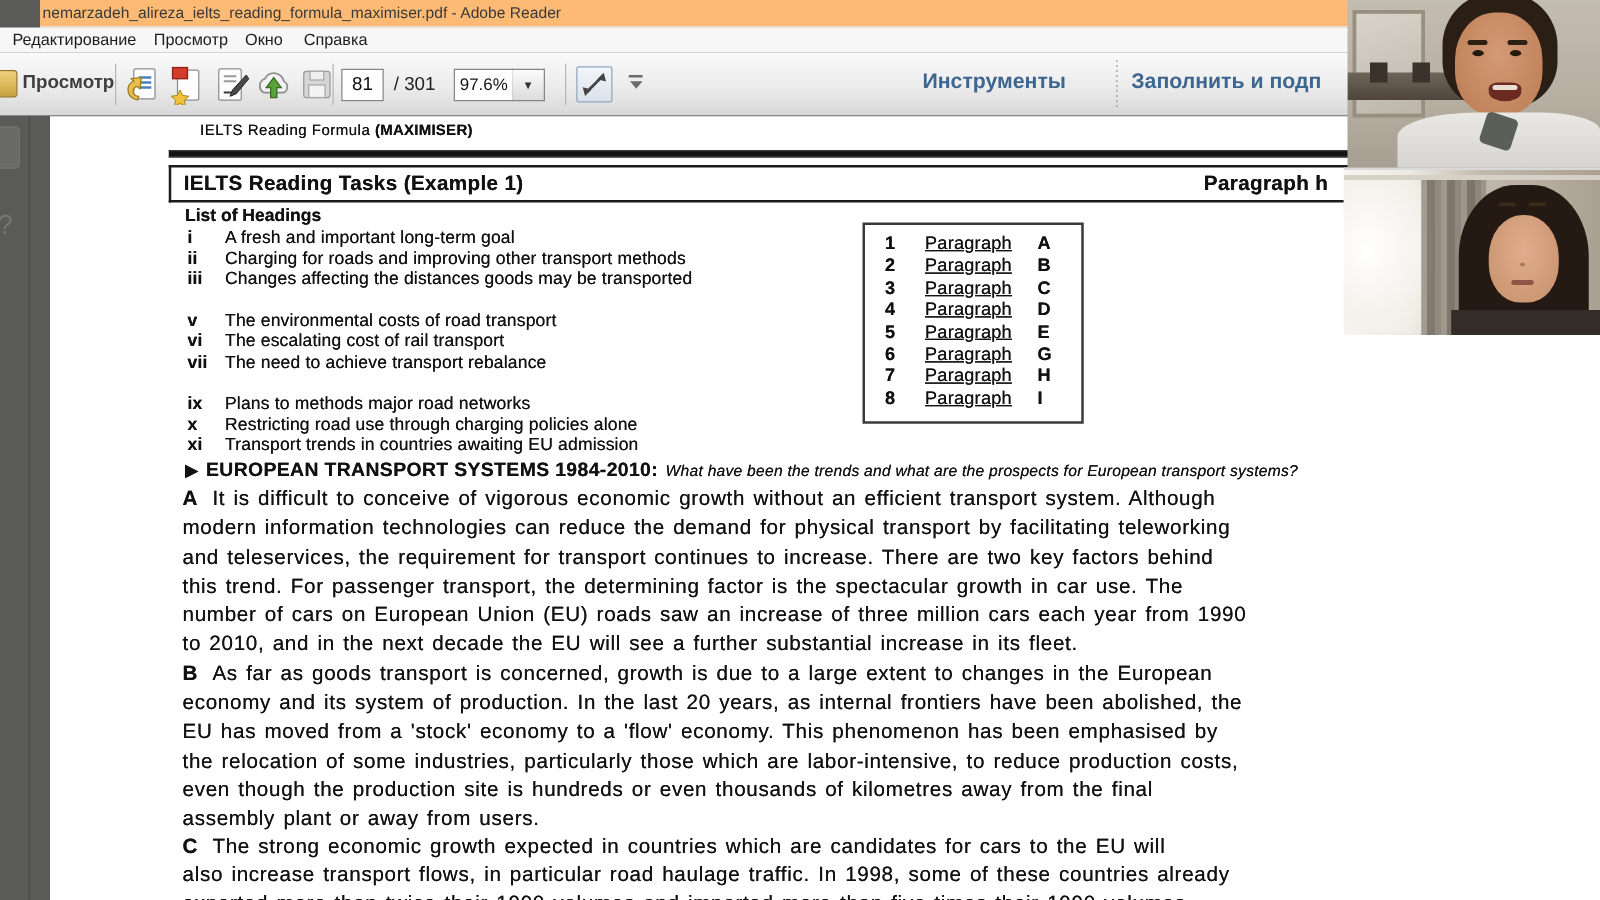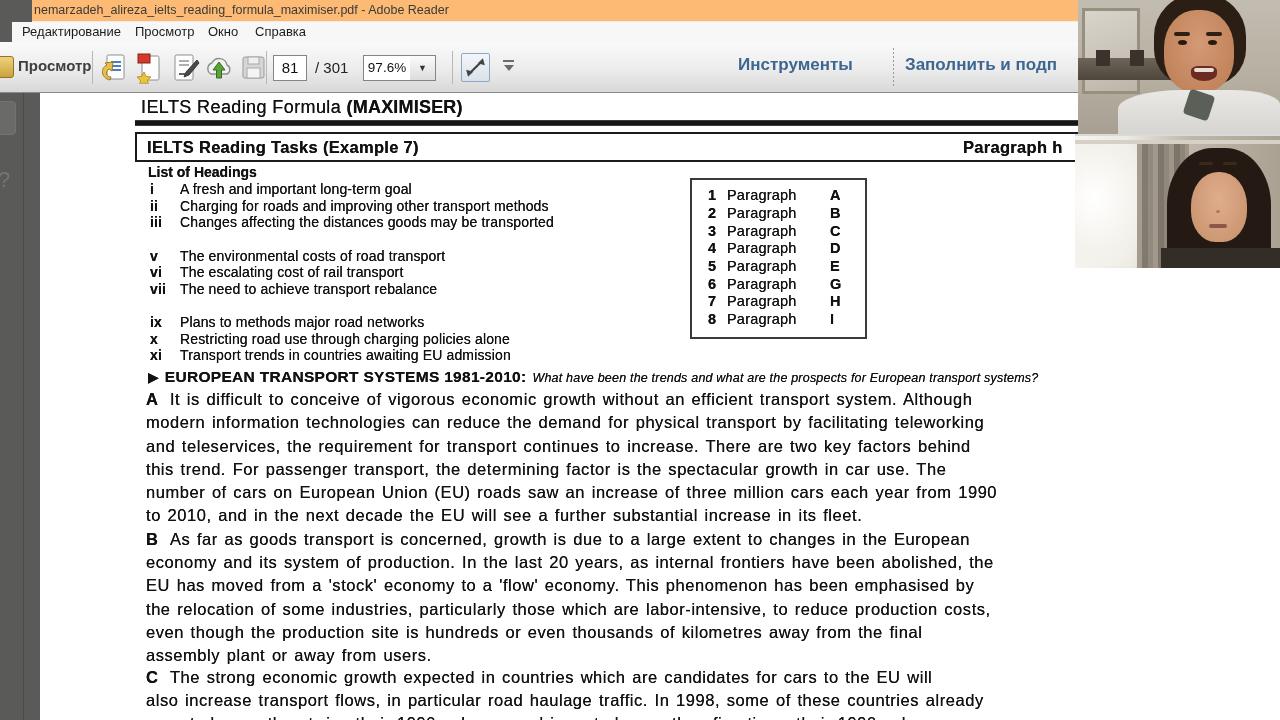--- a/index.html
+++ b/index.html
@@ -5,21 +5,21 @@
   * { margin:0; padding:0; box-sizing:border-box; }
   html,body { width:1280px; height:720px; overflow:hidden; background:#5a5a58;
               font-family:"Liberation Sans", sans-serif; }
   .abs { position:absolute; }
   #stage { position:relative; width:1280px; height:720px; }
 
   
   #titlebar { left:0; top:0; width:1280px; height:22px; background:#fdba74;
               border-bottom:1px solid #ededed;margin-left:32px; }
   #titlebar .ttl { position:absolute; left:2px; top:3px; font-size:12.5px; color:#3a3a3a; white-space:nowrap; }
-  #menubar { left:12px; top:22px; width:1136px; height:20px; background:#f7f7f7; }
+  #menubar { left:0; top:22px; width:1136px; height:20px; background:#f7f7f7; }
   .menu-item { position:absolute; top:2px; font-size:13px; color:#1c1c1c; white-space:nowrap; cursor:default; }
   #toolbar { left:0; top:42px; width:1280px; height:51px;
              background:linear-gradient(180deg,#fafafa 0%,#ececec 55%,#d8d8d8 100%);
              border-bottom:1px solid #8a8a8a; }
   .tsep { position:absolute; top:9px; width:1px; height:33px; background:#b7b7b7; }
   .tsep-dotted { position:absolute; top:6px; width:1px; height:40px;
                  background:repeating-linear-gradient(180deg,#999 0 2px,transparent 2px 4px); }
   #open-btn { position:absolute; left:0; top:8px; width:88px; height:36px; cursor:pointer; }
   #open-folder { position:absolute; left:-12px; top:6px; width:26px; height:22px;
                  background:linear-gradient(180deg,#f0d27c,#caa23f); border:1px solid #96741f; border-radius:3px; }
@@ -48,35 +48,35 @@
   
   #doc-area { left:0; top:93px; width:1280px; height:627px; background:#5a5a58; }
   #nav-strip { position:absolute; left:0; top:0; width:40px; height:627px; background:#5a5a58; }
   #nav-strip .vline { position:absolute; left:23px; top:0; width:1px; height:627px; background:#4a4a49; }
   #nav-ghost1 { position:absolute; left:-6px; top:8px; width:22px; height:34px; background:#6e6e6c;
                 border:1px solid #7a7a78; border-radius:4px; opacity:.8; }
   #nav-ghost2 { position:absolute; left:-2px; top:74px; font-size:22px; color:#757573; }
   #page { position:absolute; left:40px; top:0; width:1240px; height:627px; background:#ffffff; overflow:hidden; }
   .pdf { color:#111; text-shadow:0 0 0.45px #222; white-space:nowrap; }
 
-  #hdr-title { position:absolute; left:101px; top:4px; font-size:18px; letter-spacing:.4px; }
+  #hdr-title { position:absolute; left:120px; top:4px; font-size:12px; letter-spacing:.4px; }
   #hdr-title b { letter-spacing:.2px; }
   #hdr-rule { position:absolute; left:95px; top:27px; width:1145px; height:6px; background:#151515;
               border-top:1px solid #3c3c3c; border-bottom:1px solid #3c3c3c; }
   #task-box { position:absolute; left:95px; top:39px; width:1145px; height:30px; border:2px solid #1b1b1b; border-right:none; }
   #task-title { position:absolute; left:10px; top:4px; font-size:16.5px; font-weight:bold; letter-spacing:.3px; }
   #task-right { position:absolute; left:826px; top:4px; font-size:16.5px; font-weight:bold; letter-spacing:.3px; }
 
   #list-title { position:absolute; left:108px; top:71px; font-size:14px; font-weight:bold; }
   .hitem { position:absolute; left:110px; font-size:14px; letter-spacing:.15px; }
   .hnum { display:inline-block; width:30px; font-weight:bold; }
   #answer-box { position:absolute; left:650px; top:85px; width:177px; height:161px; border:2px solid #3a3a3a; }
   .arow { position:absolute; left:0; width:100%; font-size:14.5px; letter-spacing:.2px; }
   .arow .anum { position:absolute; left:16px; font-weight:bold; }
-  .arow .aword { position:absolute; left:35px; }
+  .arow .aword { position:absolute; left:48px;text-decoration:underline; }
   .arow .altr { position:absolute; left:138px; font-weight:bold; }
 
   #passage-head { position:absolute; left:108px; top:275px; }
   #passage-marker { font-size:14px; margin-right:6px; }
   #passage-title { font-size:15.5px; font-weight:bold; letter-spacing:.3px; }
   #passage-sub { font-size:12.5px; font-style:italic; letter-spacing:.2px; margin-left:6px; }
   .pline { position:absolute; left:106px; font-size:16.5px; letter-spacing:.55px; word-spacing:1.5px; }
   .pletter { font-weight:bold; margin-right:12px; letter-spacing:0; }
 
   
@@ -219,21 +219,21 @@
       <div id="nav-ghost2">?</div>
     </div>
 
     <div id="page">
       <div id="hdr-title" class="pdf">
         <span>IELTS Reading Formula </span><b>(MAXIMISER)</b>
       </div>
       <div id="hdr-rule"></div>
 
       <div id="task-box">
-        <div id="task-title" class="pdf">IELTS Reading Tasks (Example 7)</div>
+        <div id="task-title" class="pdf">IELTS Reading Tasks (Example 1)</div>
         <div id="task-right" class="pdf">Paragraph h</div>
       </div>
 
       <div id="list-title" class="pdf">List of Headings</div>
 
       <div class="hitem pdf" style="top:88px"><span class="hnum">i</span><span>A fresh and important long-term goal</span></div>
       <div class="hitem pdf" style="top:105px"><span class="hnum">ii</span><span>Charging for roads and improving other transport methods</span></div>
       <div class="hitem pdf" style="top:121px"><span class="hnum">iii</span><span>Changes affecting the distances goods may be transported</span></div>
       <div class="hitem pdf" style="top:155px"><span class="hnum">v</span><span>The environmental costs of road transport</span></div>
       <div class="hitem pdf" style="top:171px"><span class="hnum">vi</span><span>The escalating cost of rail transport</span></div>
@@ -279,21 +279,21 @@
             <span class="altr">H</span>
           </div>
         <div class="arow pdf" style="top:131px">
             <span class="anum">8</span>
             <span class="aword">Paragraph</span>
             <span class="altr">I</span>
           </div>
       </div>
 
       <div id="passage-head" class="pdf">
-        <span id="passage-marker">▶</span><span id="passage-title">EUROPEAN TRANSPORT SYSTEMS 1981-2010:</span><span id="passage-sub">What have been the trends and what are the prospects for European transport systems?</span>
+        <span id="passage-marker">▶</span><span id="passage-title">EUROPEAN TRANSPORT SYSTEMS 1984-2010:</span><span id="passage-sub">What have been the trends and what are the prospects for European transport systems?</span>
       </div>
 
       <div class="pline pdf" style="top:297px"><span class="pletter">A</span><span>It is difficult to conceive of vigorous economic growth without an efficient transport system. Although</span></div>
       <div class="pline pdf" style="top:320px"><span>modern information technologies can reduce the demand for physical transport by facilitating teleworking</span></div>
       <div class="pline pdf" style="top:344px"><span>and teleservices, the requirement for transport continues to increase. There are two key factors behind</span></div>
       <div class="pline pdf" style="top:367px"><span>this trend. For passenger transport, the determining factor is the spectacular growth in car use. The</span></div>
       <div class="pline pdf" style="top:390px"><span>number of cars on European Union (EU) roads saw an increase of three million cars each year from 1990</span></div>
       <div class="pline pdf" style="top:413px"><span>to 2010, and in the next decade the EU will see a further substantial increase in its fleet.</span></div>
 
       <div class="pline pdf" style="top:437px"><span class="pletter">B</span><span>As far as goods transport is concerned, growth is due to a large extent to changes in the European</span></div>

